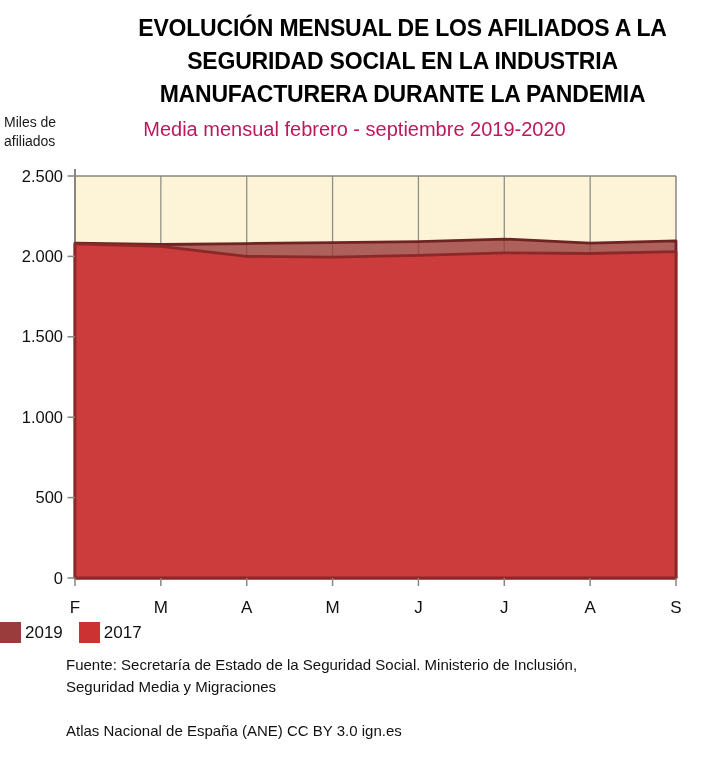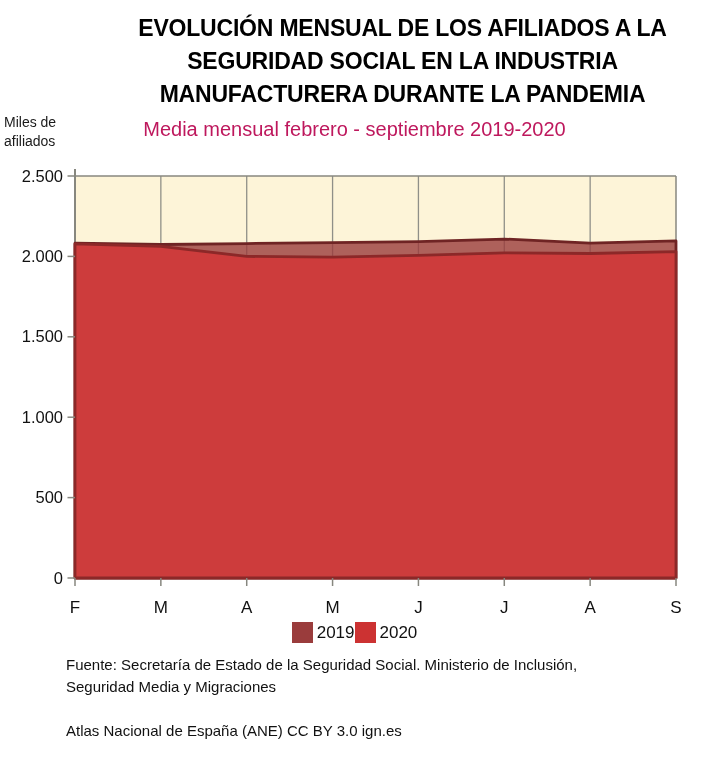--- a/index.html
+++ b/index.html
@@ -48,23 +48,23 @@
   #chart-svg text {
     font-family: "Liberation Sans", sans-serif;
     fill: #111111;
   }
   .legend {
     position: absolute;
     top: 622px;
     left: 0;
     width: 709px;
     display: flex;
-    justify-content: center;
+    justify-content: flex-start;
     align-items: center;
-    gap: 0;
+    gap: 16px;
   }
   .legend-item { display: flex; align-items: center; gap: 4px; }
   .swatch { display: inline-block; width: 21px; height: 21px; }
   .legend-label { font-size: 17px; color: #111111; }
   .footer {
     position: absolute;
     top: 654px;
     left: 25px;
     width: 660px;
     font-size: 15px;
@@ -143,21 +143,21 @@
       </g>
   </svg>
 
   <div class="legend">
     <div class="legend-item">
       <span class="swatch" id="sw0" style="background: rgb(154, 60, 60);"></span>
       <span class="legend-label">2019</span>
     </div>
     <div class="legend-item">
       <span class="swatch" id="sw1" style="background: rgb(204, 50, 50);"></span>
-      <span class="legend-label">2020</span>
+      <span class="legend-label">2017</span>
     </div>
   </div>
 
   <div class="footer">
     <div class="para">
       <div class="line">Fuente: Secretaría de Estado de la Seguridad Social. Ministerio de Inclusión,</div>
       <div class="line">Seguridad Media y Migraciones</div>
     </div>
     <div class="para">
       <div class="line">Atlas Nacional de España (ANE) CC BY 3.0 ign.es</div>

